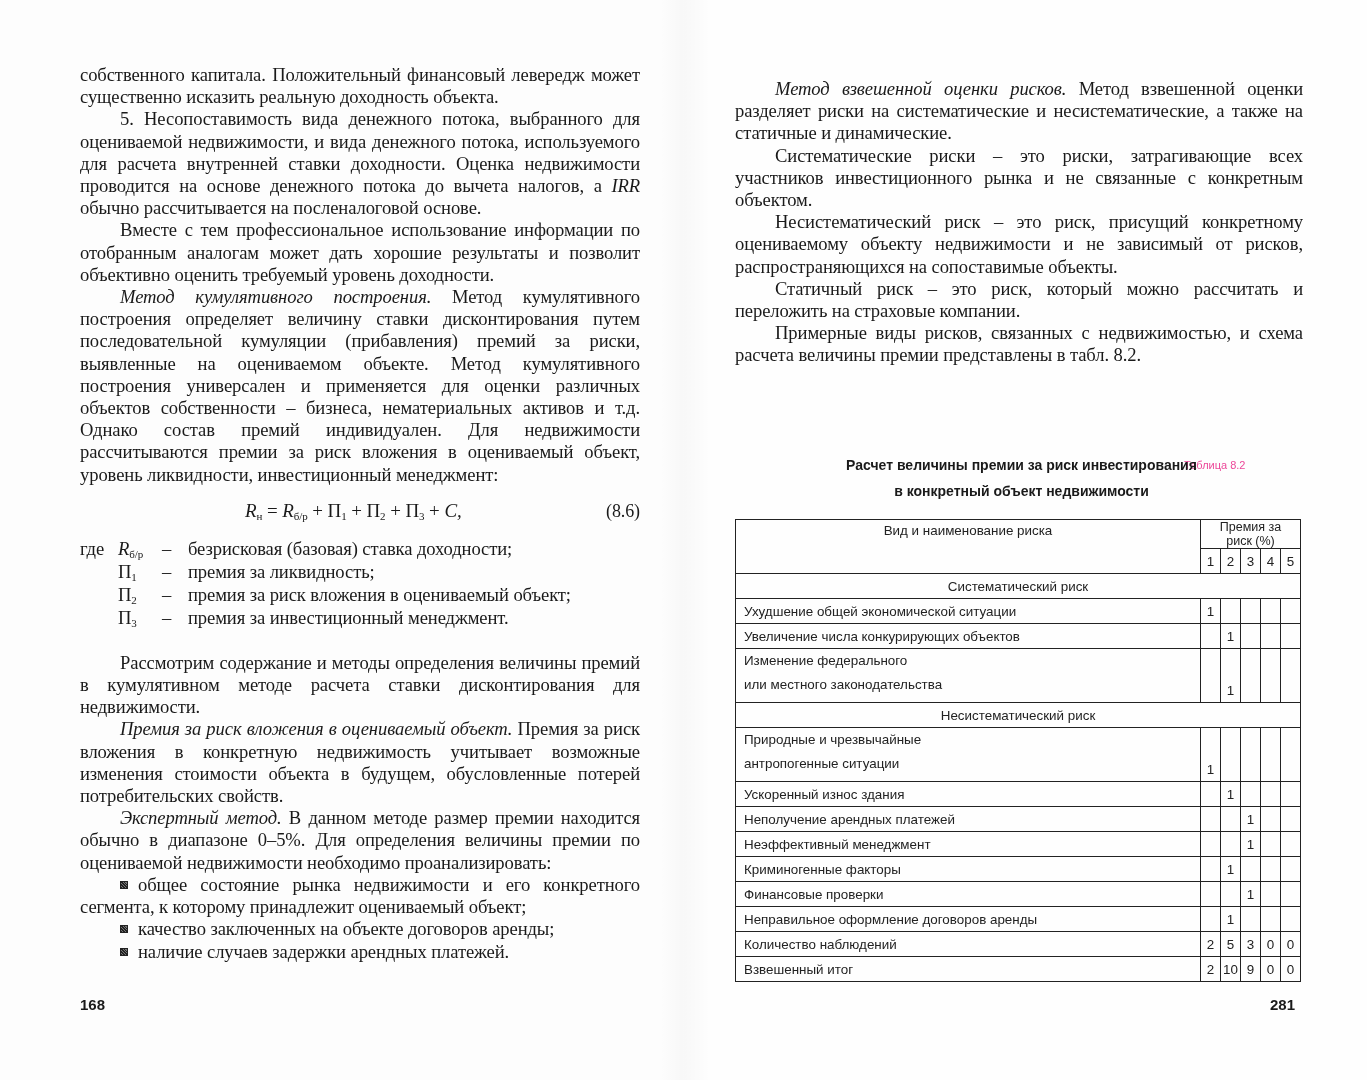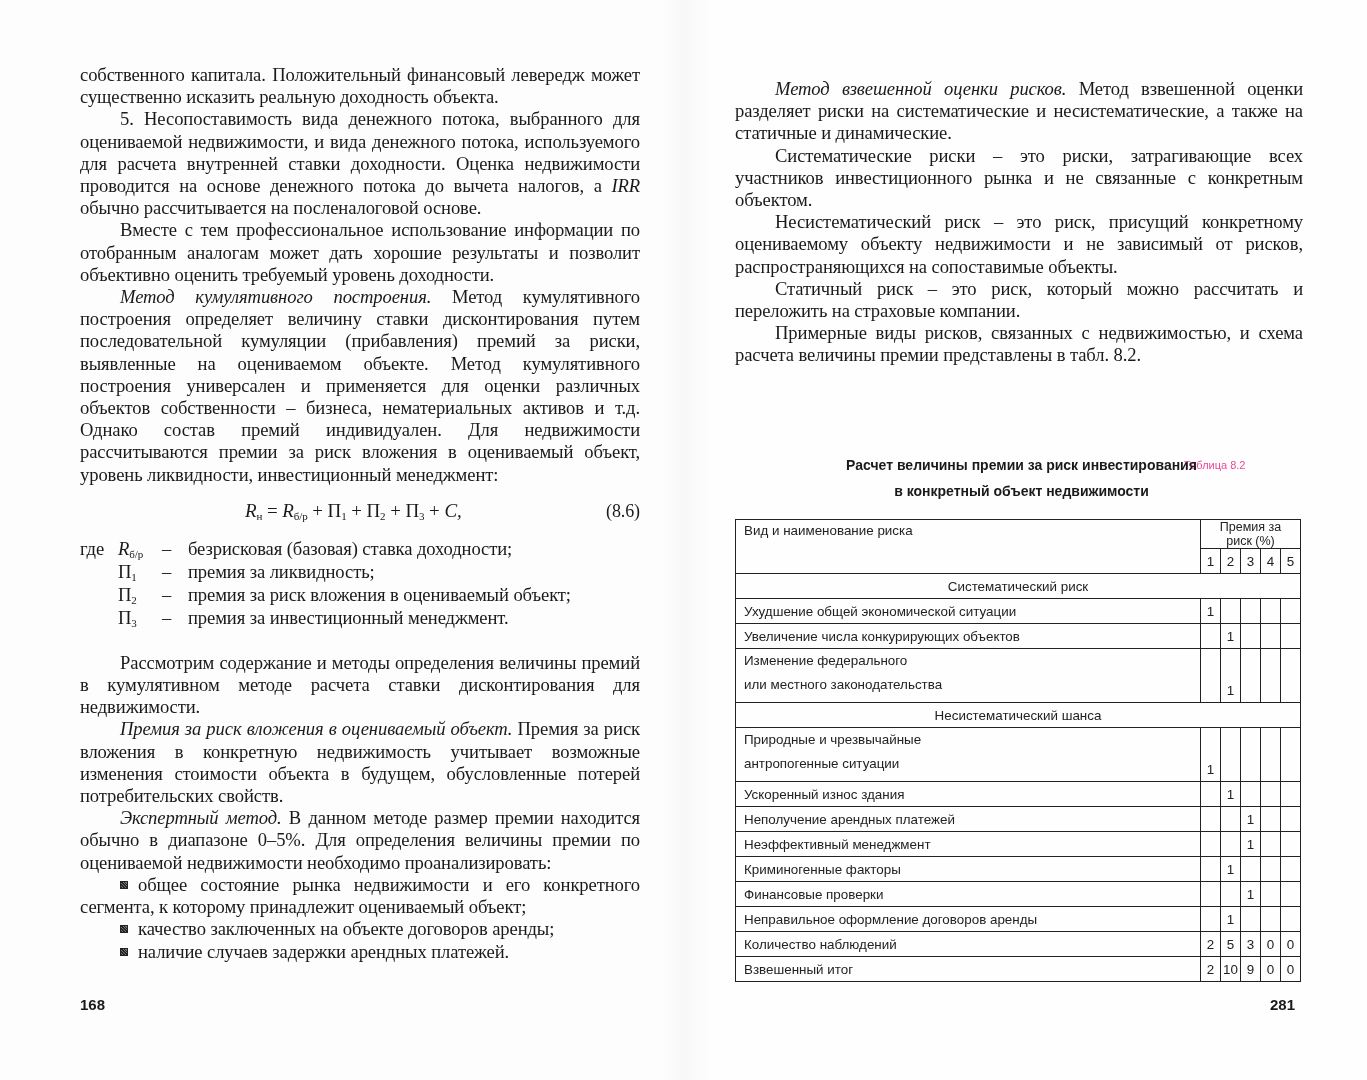--- a/index.html
+++ b/index.html
@@ -43,21 +43,21 @@
 
   .table-caption { position: absolute; left: 1184px; top: 459px; font-family: "Liberation Sans", "DejaVu Sans", sans-serif; font-size: 11px; color: #ec4899; }
   .table-title { position: absolute; left: 739px; width: 565px; top: 455px; text-align: center; font-family: "Liberation Sans", "DejaVu Sans", sans-serif; font-weight: bold; font-size: 14px; line-height: 26px; color: #1a1a1a; }
   .table-title div { display: block; }
 
   table.risk { position: absolute; left: 735px; top: 519px; width: 566px; border-collapse: collapse;
     font-family: "Liberation Sans", "DejaVu Sans", sans-serif; font-size: 13.4px; color: #222; }
   table.risk td { border: 1.5px solid #222; padding: 0 8px; height: 24px; }
   table.risk td.val { width: 19px; padding: 0; text-align: center; border-top: 1.5px solid #222; }
   table.risk td.section { text-align: center; height: 24px; }
-  table.risk td.head-name { text-align: left; vertical-align: top; padding-top: 3px; }
+  table.risk td.head-name { text-align: center; vertical-align: top; padding-top: 3px; }
   table.risk td.head-prem { text-align: center; font-size: 12.5px; margin-left: 34px; }
   table.risk tr.tall td { height: 46px; vertical-align: bottom; padding-bottom: 4px; }
   table.risk tr.tall td.name { line-height: 24px; vertical-align: middle; padding-bottom: 5px; }
   table.risk td.name { text-align: left; }
 </style>
 </head>
 <body>
 
 <div class="page page-left"></div>
 <div class="page page-right"></div>
@@ -174,21 +174,21 @@
       </tr>
       <tr class="tall">
         <td class="name">Изменение федерального<br>или местного законодательства</td>
         <td class="val"></td>
         <td class="val">1</td>
         <td class="val"></td>
         <td class="val"></td>
         <td class="val"></td>
       </tr>
       <tr>
-        <td class="section" colspan="6">Несистематический шанса</td>
+        <td class="section" colspan="6">Несистематический риск</td>
       </tr>
       <tr class="tall">
         <td class="name">Природные и чрезвычайные<br>антропогенные ситуации</td>
         <td class="val">1</td>
         <td class="val"></td>
         <td class="val"></td>
         <td class="val"></td>
         <td class="val"></td>
       </tr>
       <tr>

